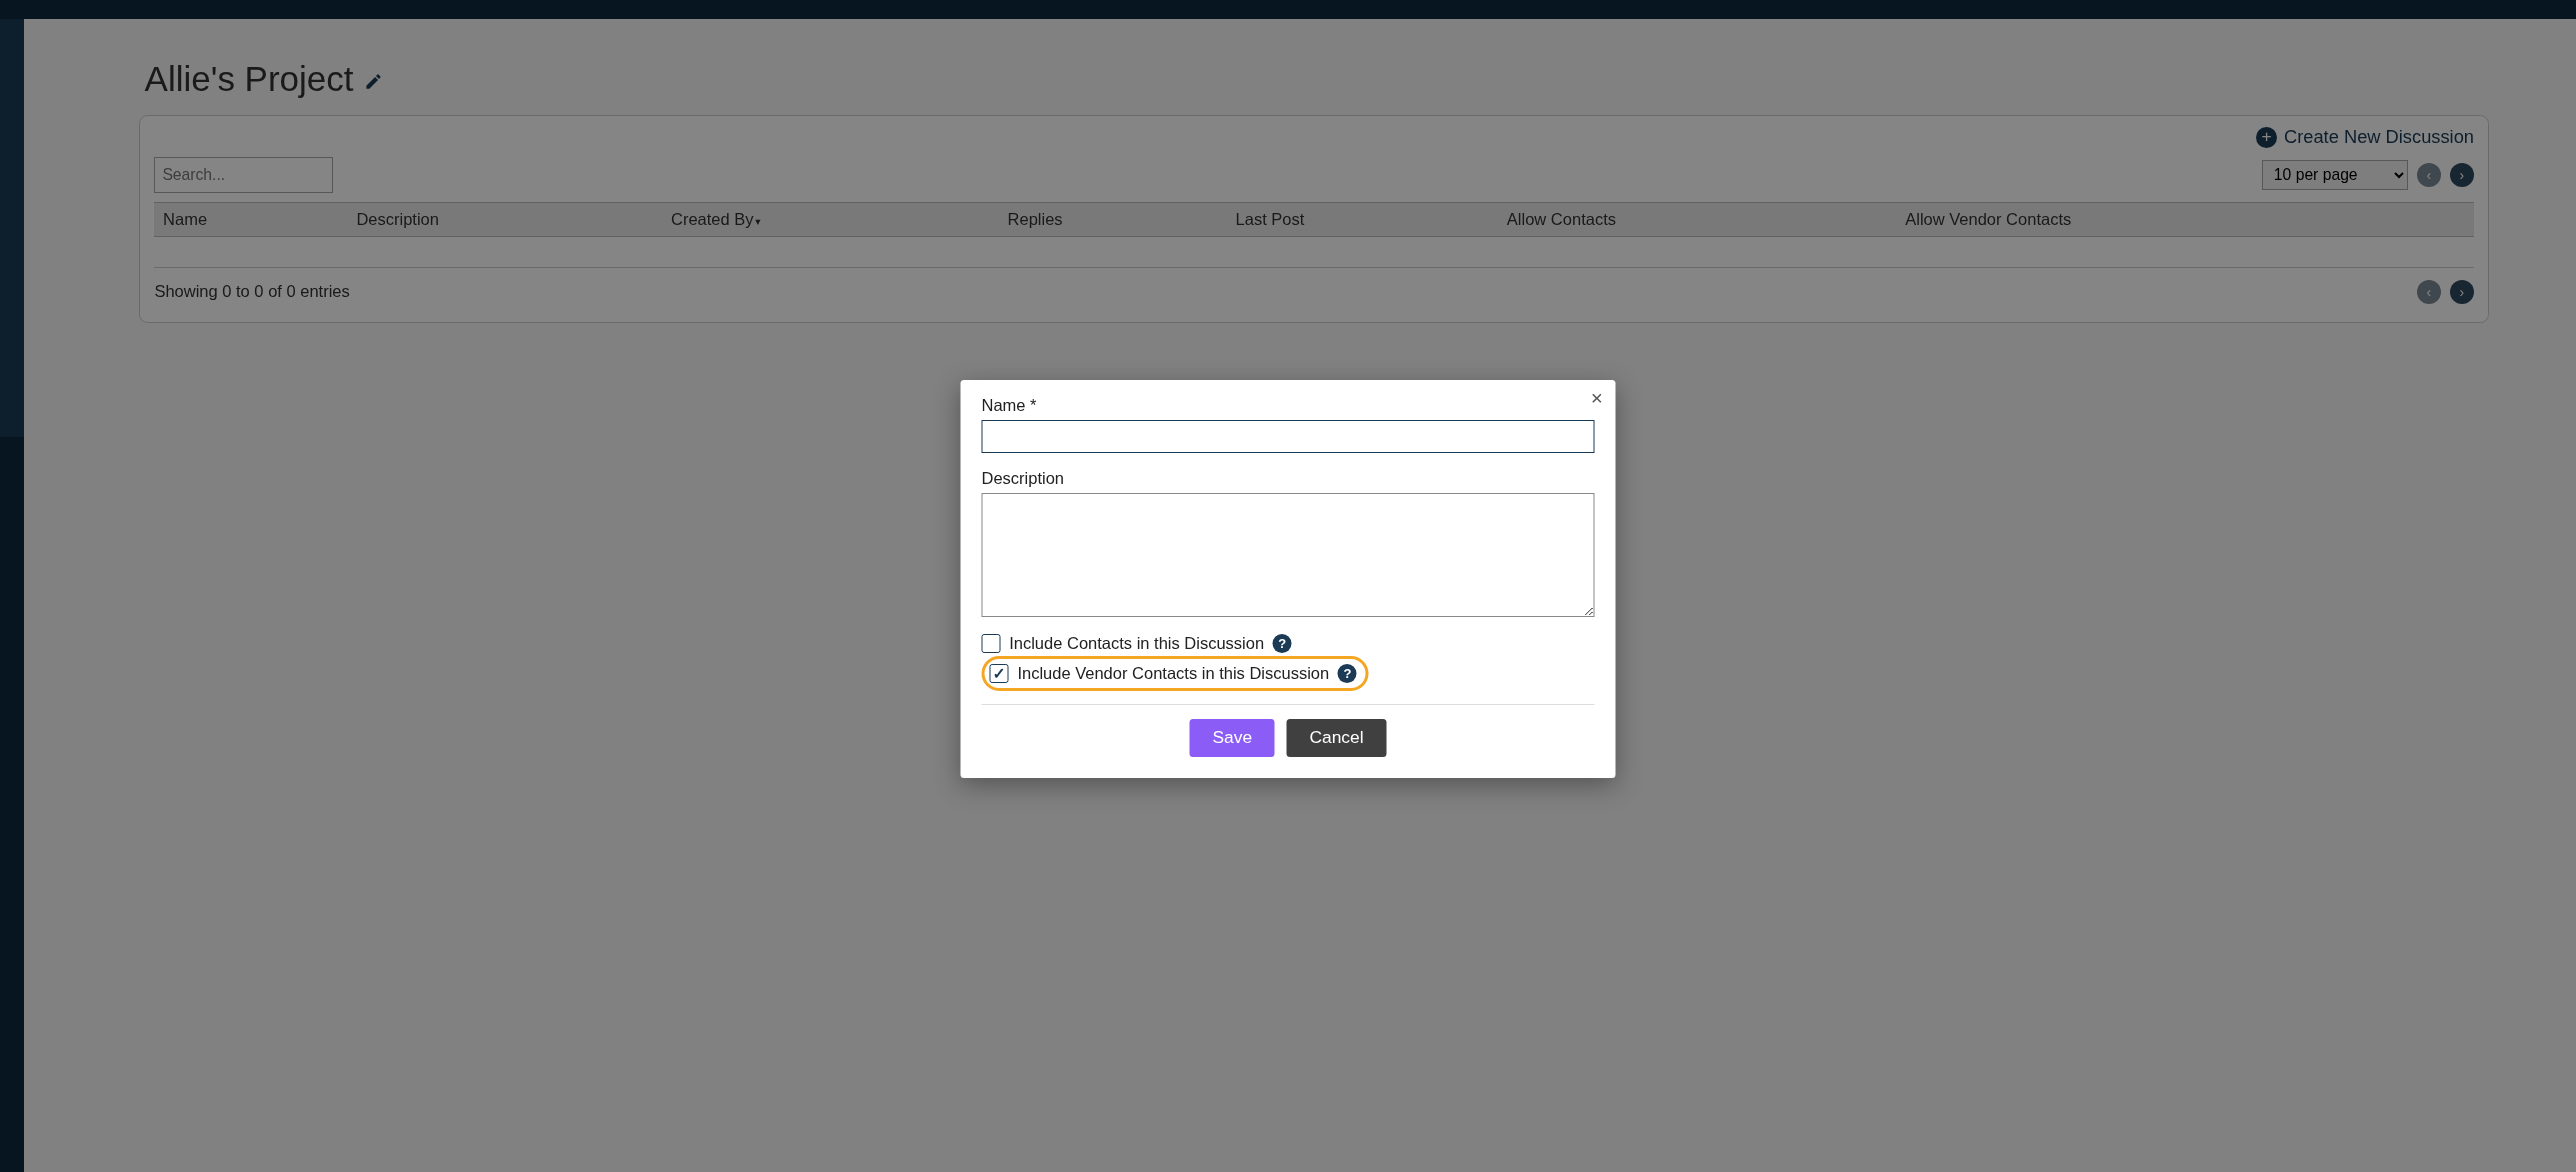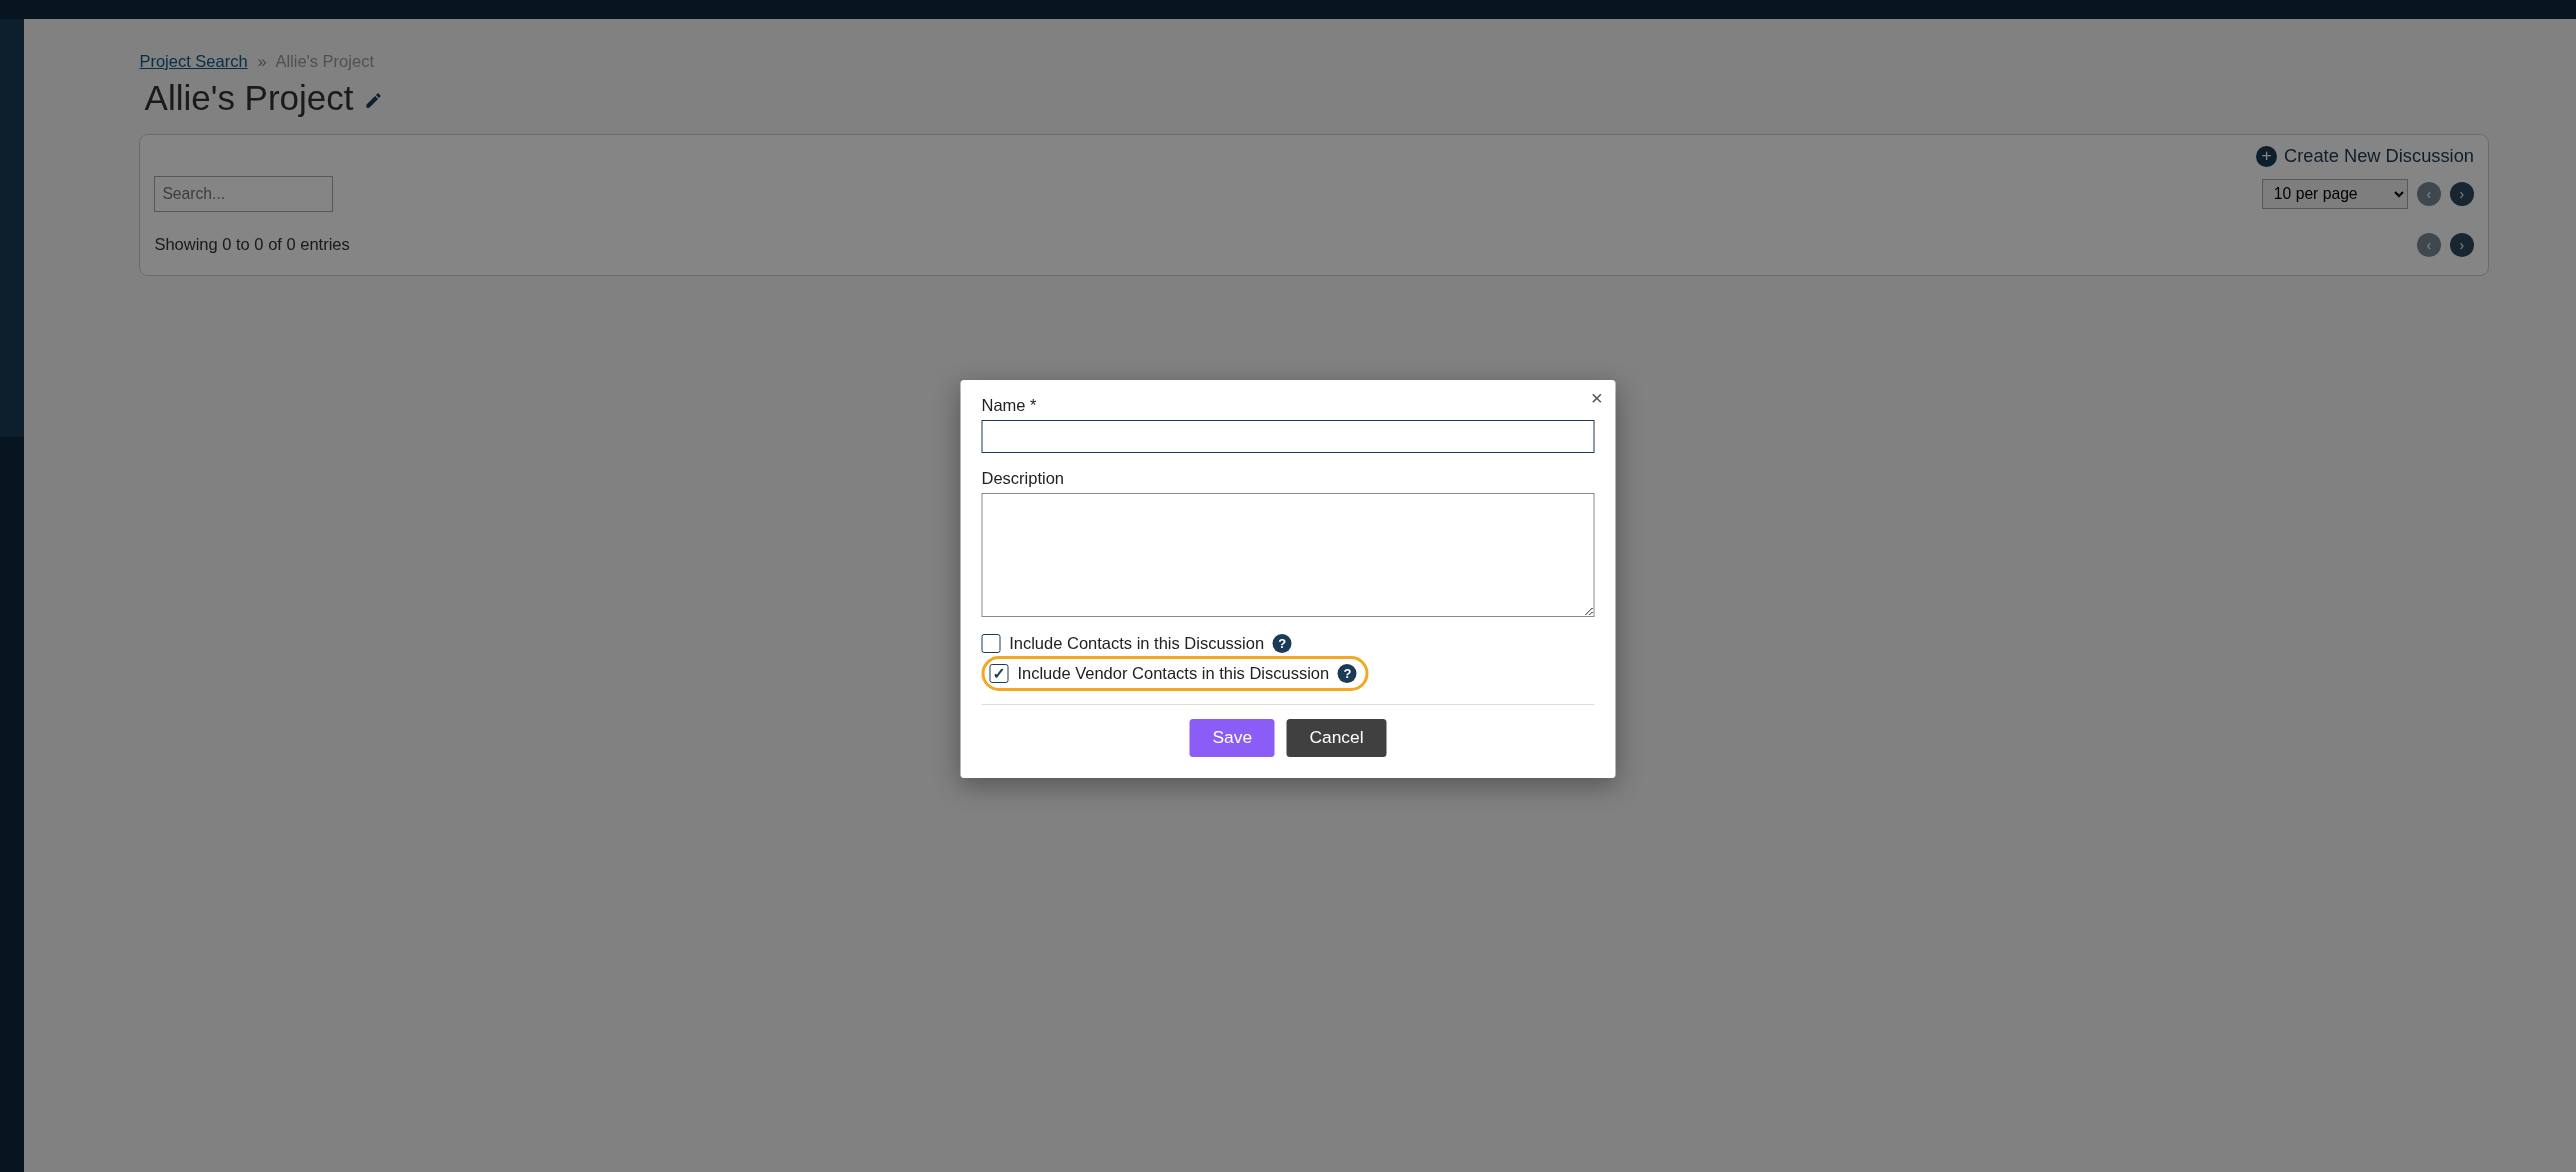--- a/index.html
+++ b/index.html
@@ -283,25 +283,20 @@
 
 <div class="outer-wrap">
 
   <div class="app-topbar"></div>
 
   <div class="app-body">
     <div class="left-dark-strip"></div>
 
     <div class="page-content">
 
-      <div class="breadcrumb">
-        <a href="#">Project Search</a>
-        <span class="sep">»</span>
-        <span class="current">Allie's Project</span>
-      </div>
 
       <h1 class="page-title">
         <span>Allie's Project</span>
         <span>
           <svg viewBox="0 0 24 24" fill="#1a3a55">
               <path d="M3 17.25V21h3.75l11-11-3.75-3.75-11 11zM20.71 7.04a1 1 0 0 0 0-1.41l-2.34-2.34a1 1 0 0 0-1.41 0l-1.83 1.83 3.75 3.75 1.83-1.83z"></path>
             </svg>
         </span>
       </h1>
 
@@ -317,20 +312,38 @@
 
         <div class="toolbar-row">
           <input class="search-box" type="text" placeholder="Search..." style="">
           <div class="right-tools">
             <select class="per-page" id="per-page-select"><option>10 per page</option><option>25 per page</option><option>50 per page</option><option>100 per page</option></select>
             <div class="nav-circ">‹</div>
             <div class="nav-circ dark">›</div>
           </div>
         </div>
 
+        <table class="data-table">
+          <thead>
+              <tr id="table-header-row">
+                <th>Name</th>
+                <th>Description</th>
+                <th class="sorted">Created By</th>
+                <th>Replies</th>
+                <th>Last Post</th>
+                <th>Allow Contacts</th>
+                <th>Allow Vendor Contacts</th>
+              </tr>
+            </thead>
+          <tbody>
+            <tr class="table-empty-row">
+                <td colspan="7"></td>
+              </tr>
+          </tbody>
+        </table>
 
         <div class="footer-row">
           <span>Showing 0 to 0 of 0 entries</span>
           <div class="footer-nav">
             <div class="nav-circ">‹</div>
             <div class="nav-circ dark">›</div>
           </div>
         </div>
 
       </div>

